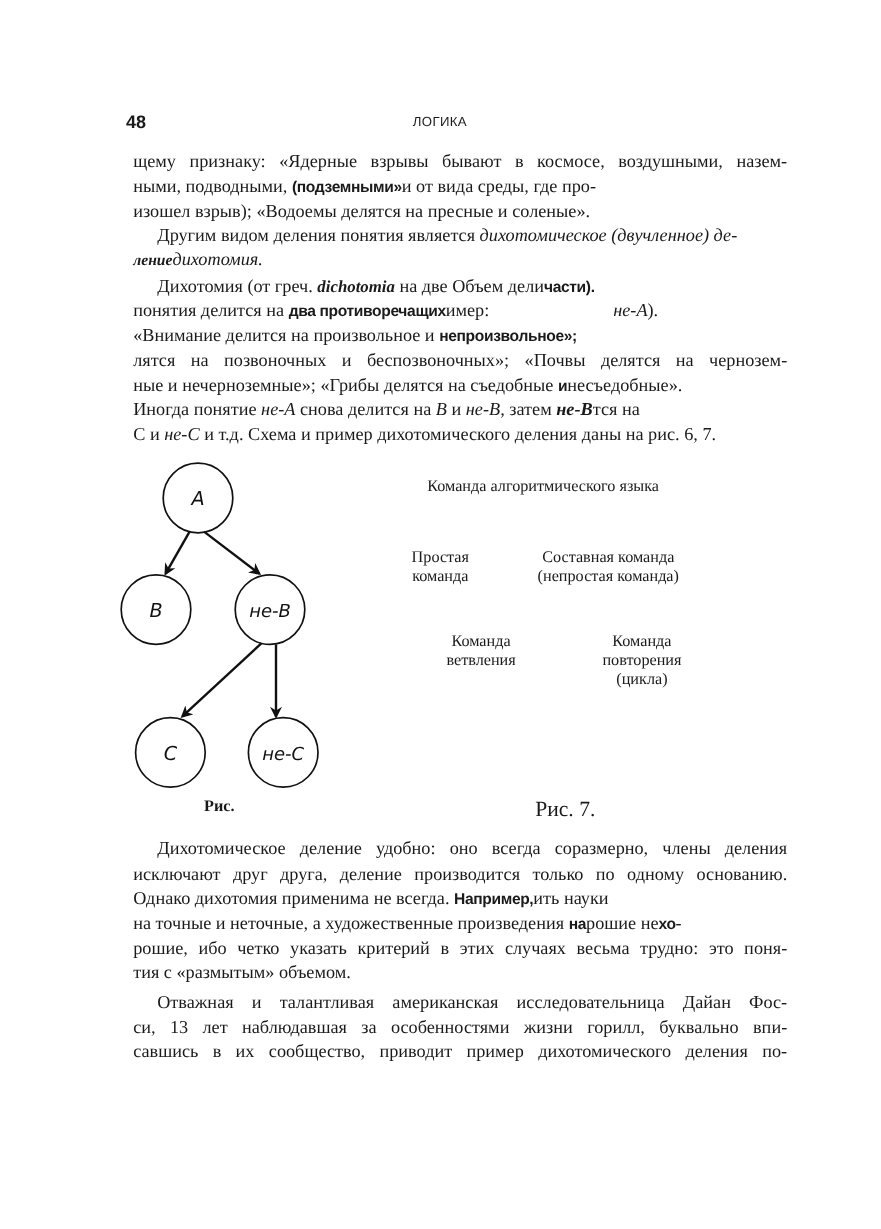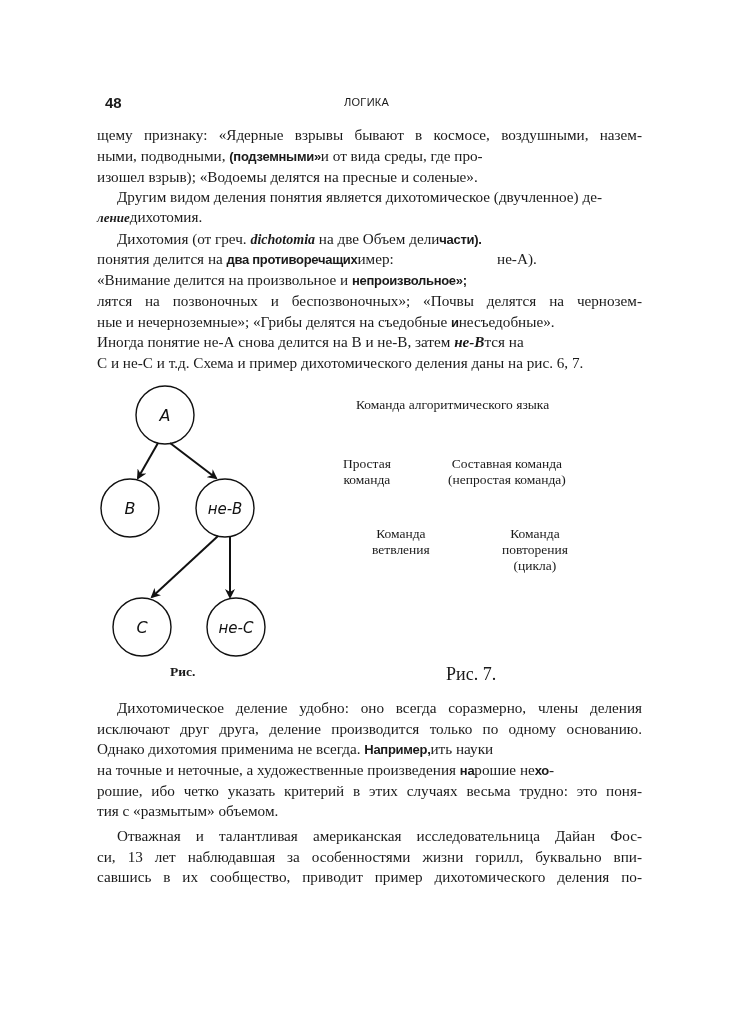--- a/index.html
+++ b/index.html
@@ -3,26 +3,26 @@
   <meta charset="utf-8">
   <style>
     html, body { margin: 0; padding: 0; background: #ffffff; }
     body { width: 734px; height: 1024px; position: relative; overflow: hidden;
            font-family: "Liberation Serif", serif; color: #1a1a1a; }
     .page { position: absolute; left: 0; top: 0; width: 716px; height: 1024px; background: #fff; }
     .hdr-num { position: absolute; left: 105px; top: 94px; font-family: "Liberation Sans", sans-serif;
                font-weight: bold; font-size: 15px; }
     .hdr-title { position: absolute; left: 344px; top: 96px; font-family: "Liberation Sans", sans-serif;
                  font-size: 11px; letter-spacing: 0.3px; }
-    .line { position: absolute; left: 97px; width: 545px; font-size: 15.2px; line-height: 20px;
+    .line { position: absolute; left: 111px; width: 545px; font-size: 15.2px; line-height: 20px;
             white-space: nowrap; }
     .just { text-align: justify; text-align-last: justify; }
     .ind { padding-left: 20px; box-sizing: border-box; }
     .ovl { font-family: "Liberation Sans", sans-serif; font-weight: bold; font-size: 13px; letter-spacing: -0.3px; text-align: right; }
-    .it { }
+    .it { font-style: italic; }
     .boldit { font-style: italic; font-weight: bold; }
     svg.fig6 { position: absolute; left: 90px; top: 375px; }
     .fig7 { position: absolute; font-size: 13.5px; line-height: 16px; text-align: center; white-space: nowrap; }
     .cap { position: absolute; top: 664px; font-size: 18px; }
   </style>
 </head>
 <body>
 
 <div class="page">
 

